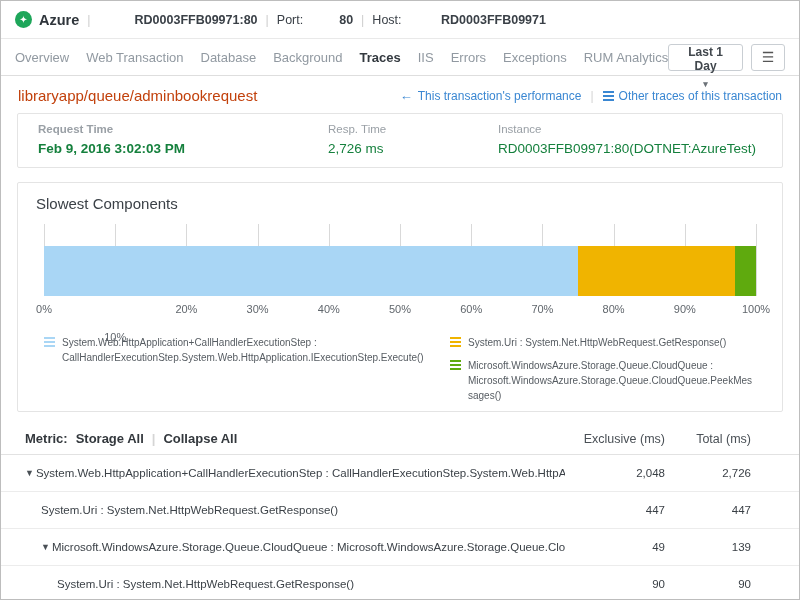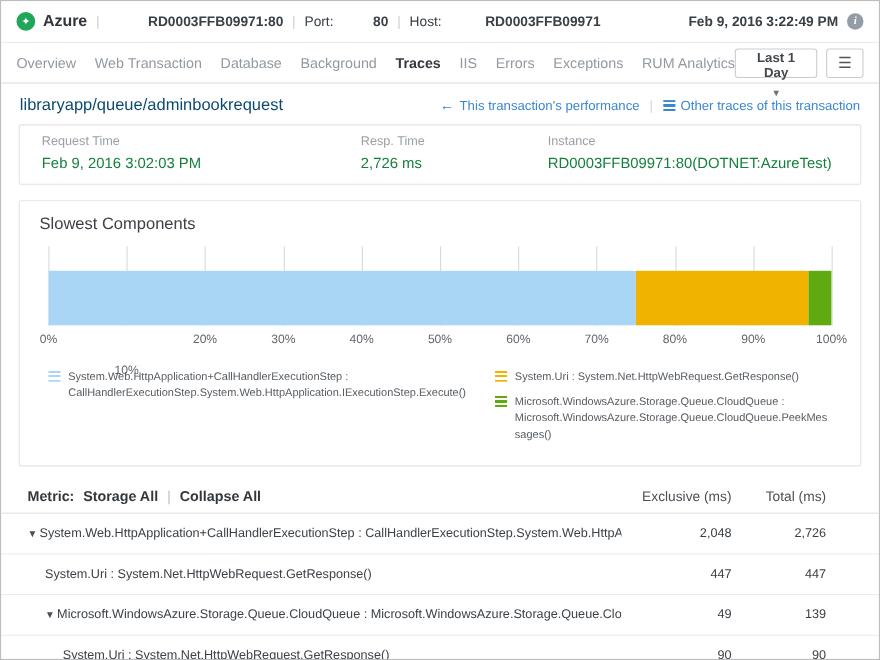--- a/index.html
+++ b/index.html
@@ -27,39 +27,39 @@
   .tab { cursor:pointer; }
   .tab.active { color:#33393f; font-weight:bold; }
   .nav-actions { display:flex; gap:8px; }
   .btn { border:1px solid #c9ced3; border-radius:3px; background:#fff; height:27px; padding:0 10px;
          font-size:12px; font-weight:bold; color:#41474d; display:inline-flex; align-items:center; gap:6px; cursor:pointer;flex-direction:column; }
   .caret { font-size:9px; color:#6b7177; }
   .hamburger { width:34px; justify-content:center; font-weight:normal; font-size:14px; color:#555; }
 
   
   .trace-header { display:flex; align-items:center; justify-content:space-between; padding:11px 17px 9px; }
-  .trace-title { font-size:15px; color:#0c4a6e; }
+  .trace-title { font-size:15px; color:#c2410c; }
   .trace-links { display:flex; align-items:center; gap:9px; font-size:12px; color:#3a87d2; white-space:nowrap; }
   .link { display:inline-flex; align-items:center; gap:5px; cursor:pointer; }
   .back-arrow { font-size:13px; }
   .list-icon { width:11px; height:10px; flex:none;
                background:repeating-linear-gradient(to bottom, #3a87d2 0 2px, transparent 2px 4px); }
   .vdiv { color:#d5d5d5; }
 
   
   .summary { margin:0 16px; border:1px solid #e4e4e4; border-radius:2px; display:flex; padding:9px 0 11px; }
   .sum-col { padding:0 20px; }
-  .sum-col.c1 { width:290px; }
+  .sum-col.c1 { width:290px;font-weight:bold; }
   .sum-col.c2 { width:170px; }
   .sum-col.c3 { flex:1; }
   .sum-label { font-size:11.5px; color:#9aa0a6; margin-bottom:6px; }
   .sum-value { font-size:13.5px; color:#15803d; white-space:nowrap; }
 
   
-  .chart-box { margin:14px 16px 0; border:1px solid #e4e4e4; border-radius:2px; padding:12px 18px 20px; }
+  .chart-box { margin:14px 16px 0; border:1px solid #e4e4e4; border-radius:2px; padding:12px 18px 8px; }
   .chart-title { font-size:15px; color:#3b4147; margin-bottom:12px; }
   .plot { position:relative; height:72px; margin:0 8px; }
   .gridline { position:absolute; top:0; bottom:0; width:1px; background:#d9d9d9; }
   .stacked-bar { position:absolute; left:0; right:0; bottom:0; height:50px; display:flex; overflow:hidden; }
   .seg { height:100%; }
   .axis { position:relative; height:14px; margin:7px 8px 0; }
   .tick { position:absolute; transform:translateX(-50%); font-size:11px; color:#60666c; white-space:nowrap; }
   .legend { display:flex; margin:18px 8px 0; gap:24px; }
   .legend-col { display:flex; flex-direction:column; gap:8px; }
   .legend-col.left { width:382px; flex:none; }
@@ -92,24 +92,20 @@
   <header class="topbar">
     <div class="topbar-left">
       <span class="logo">✦</span>
       <span class="app-name">Azure</span>
       <span class="sep">|</span>
       <span class="b">RD0003FFB09971:80</span>
       <span class="sep">|</span>
       <span><span>Port:</span><span class="b">80</span></span>
       <span class="sep">|</span>
       <span><span>Host:</span> <span class="b">RD0003FFB09971</span></span>
-    </div>
-    <div class="topbar-right">
-      <span>Feb 9, 2016 3:22:49 PM</span>
-      <span class="info-icon">i</span>
     </div>
   </header>
 
   <nav class="nav">
     <div class="tabs">
       <span class="tab">Overview</span>
       <span class="tab">Web Transaction</span>
       <span class="tab">Database</span>
       <span class="tab">Background</span>
       <span class="tab active">Traces</span>

